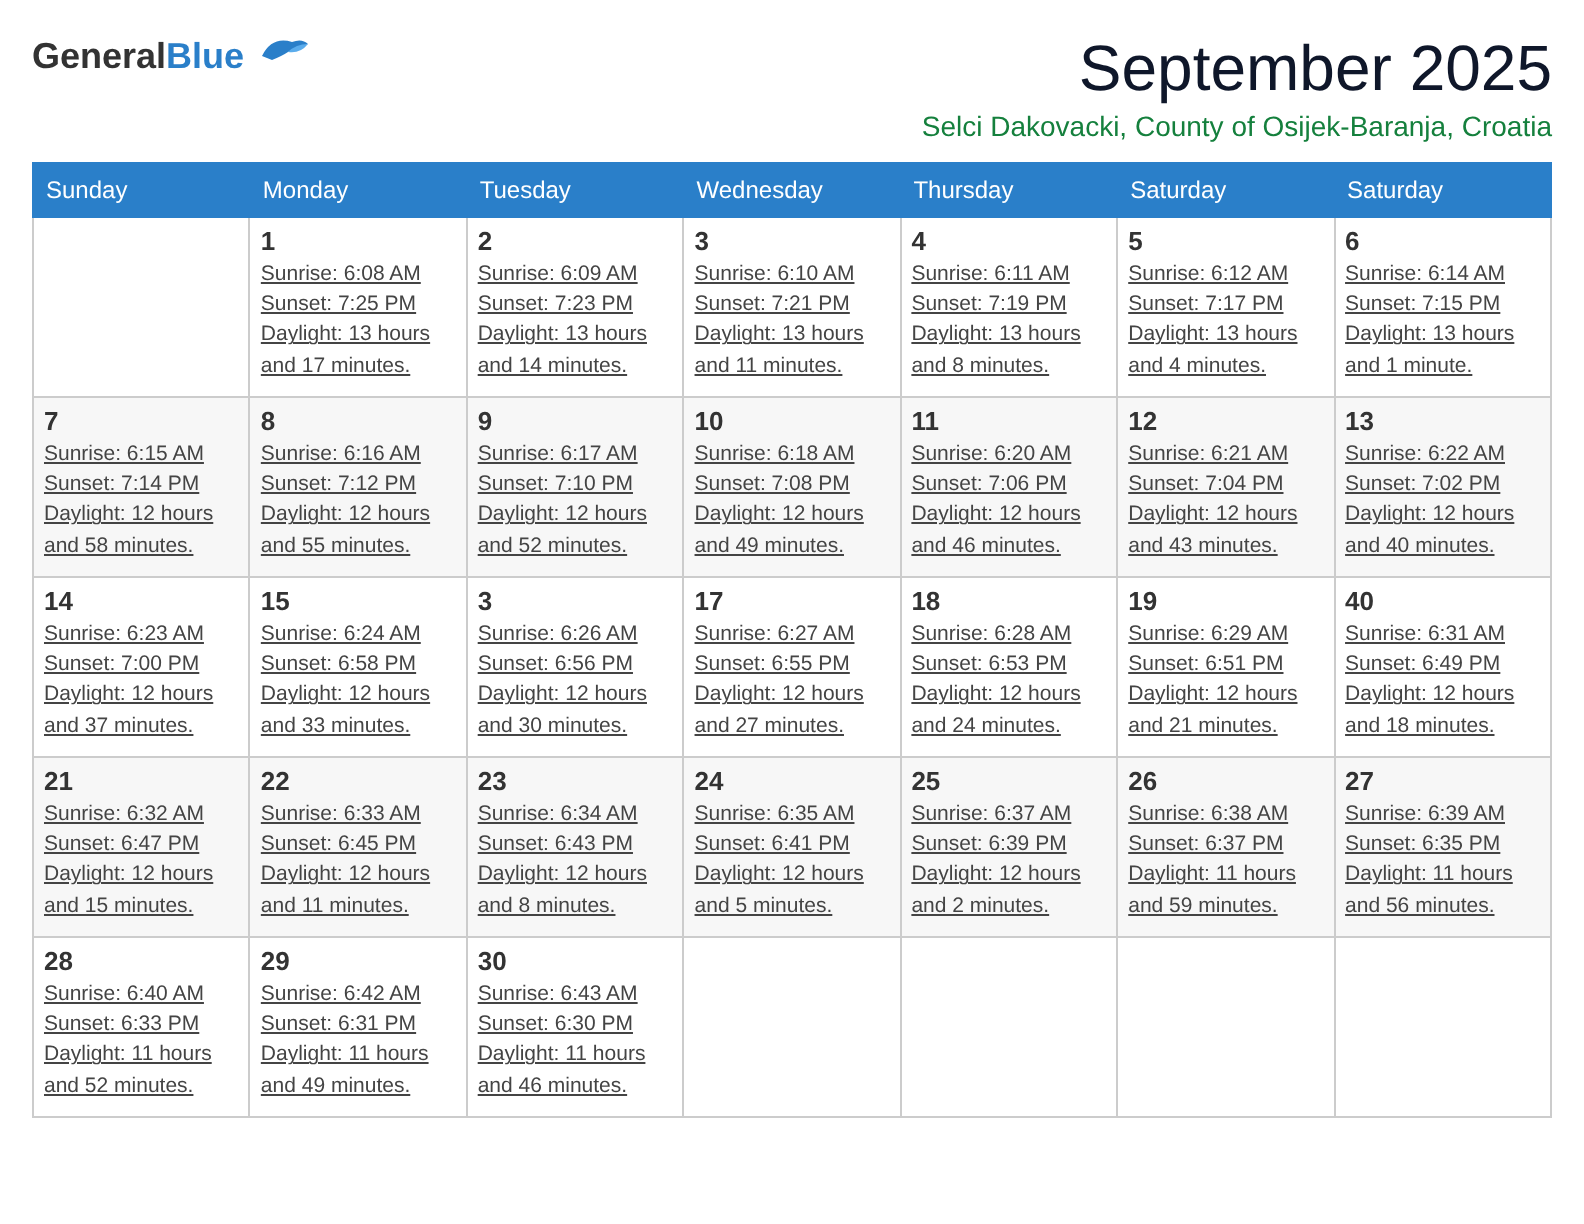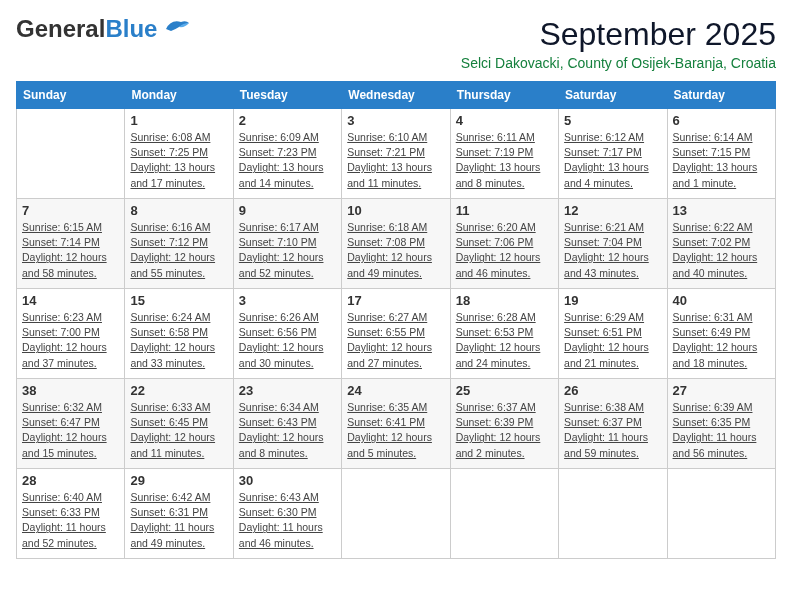--- a/index.html
+++ b/index.html
@@ -39,21 +39,21 @@
       border-collapse: collapse;
       margin-top: 10px;
       font-size: 11px;
     }
     .calendar-table th {
       background-color: #2a7fc9;
       color: #fff;
       text-align: left;
       padding: 6px 6px;
       font-size: 12px;
-      font-weight: bold;
+      font-weight: normal;
       border: 1px solid #2a7fc9;
     }
     .calendar-table td {
       border: 1px solid #ccc;
       vertical-align: top;
       padding: 4px 5px;
       width: 108px;
       min-height: 80px;
       height: 90px;
     }
@@ -83,21 +83,21 @@
       background-color: #2a7fc9;
     }
   </style>
 </head>
 <body>
 
 <div>
   <div class="header-top">
     <div class="logo">
       <div style="display:flex;align-items:center;">
-        <div style="font-size:24px;font-weight:bold;color:#333;line-height:1.1;">
+        <div style="font-size:18px;font-weight:bold;color:#333;line-height:1.1;">
           <span style="color:#333;">General</span><span style="color:#2a7fc9;">Blue</span>
         </div>
         <div style="margin-left:4px;">
           <svg width="30" height="20" viewBox="0 0 30 20">
             <path d="M5,12 Q10,2 20,5 Q25,3 28,6 Q22,8 18,10 Q15,12 10,14 Z" fill="#2a7fc9"></path>
             <path d="M18,10 Q22,6 28,6 Q24,11 18,10 Z" fill="#5aacec"></path>
           </svg>
         </div>
       </div>
     </div>
@@ -202,21 +202,21 @@
             <span class="day-number">19</span>
             <div class="day-info">Sunrise: 6:29 AM<br>Sunset: 6:51 PM<br>Daylight: 12 hours<br>and 21 minutes.</div>
           </td>
           <td>
             <span class="day-number">40</span>
             <div class="day-info">Sunrise: 6:31 AM<br>Sunset: 6:49 PM<br>Daylight: 12 hours<br>and 18 minutes.</div>
           </td>
         </tr>
         <tr>
           <td>
-            <span class="day-number">38</span>
+            <span class="day-number">21</span>
             <div class="day-info">Sunrise: 6:32 AM<br>Sunset: 6:47 PM<br>Daylight: 12 hours<br>and 15 minutes.</div>
           </td>
           <td>
             <span class="day-number">22</span>
             <div class="day-info">Sunrise: 6:33 AM<br>Sunset: 6:45 PM<br>Daylight: 12 hours<br>and 11 minutes.</div>
           </td>
           <td>
             <span class="day-number">23</span>
             <div class="day-info">Sunrise: 6:34 AM<br>Sunset: 6:43 PM<br>Daylight: 12 hours<br>and 8 minutes.</div>
           </td>

